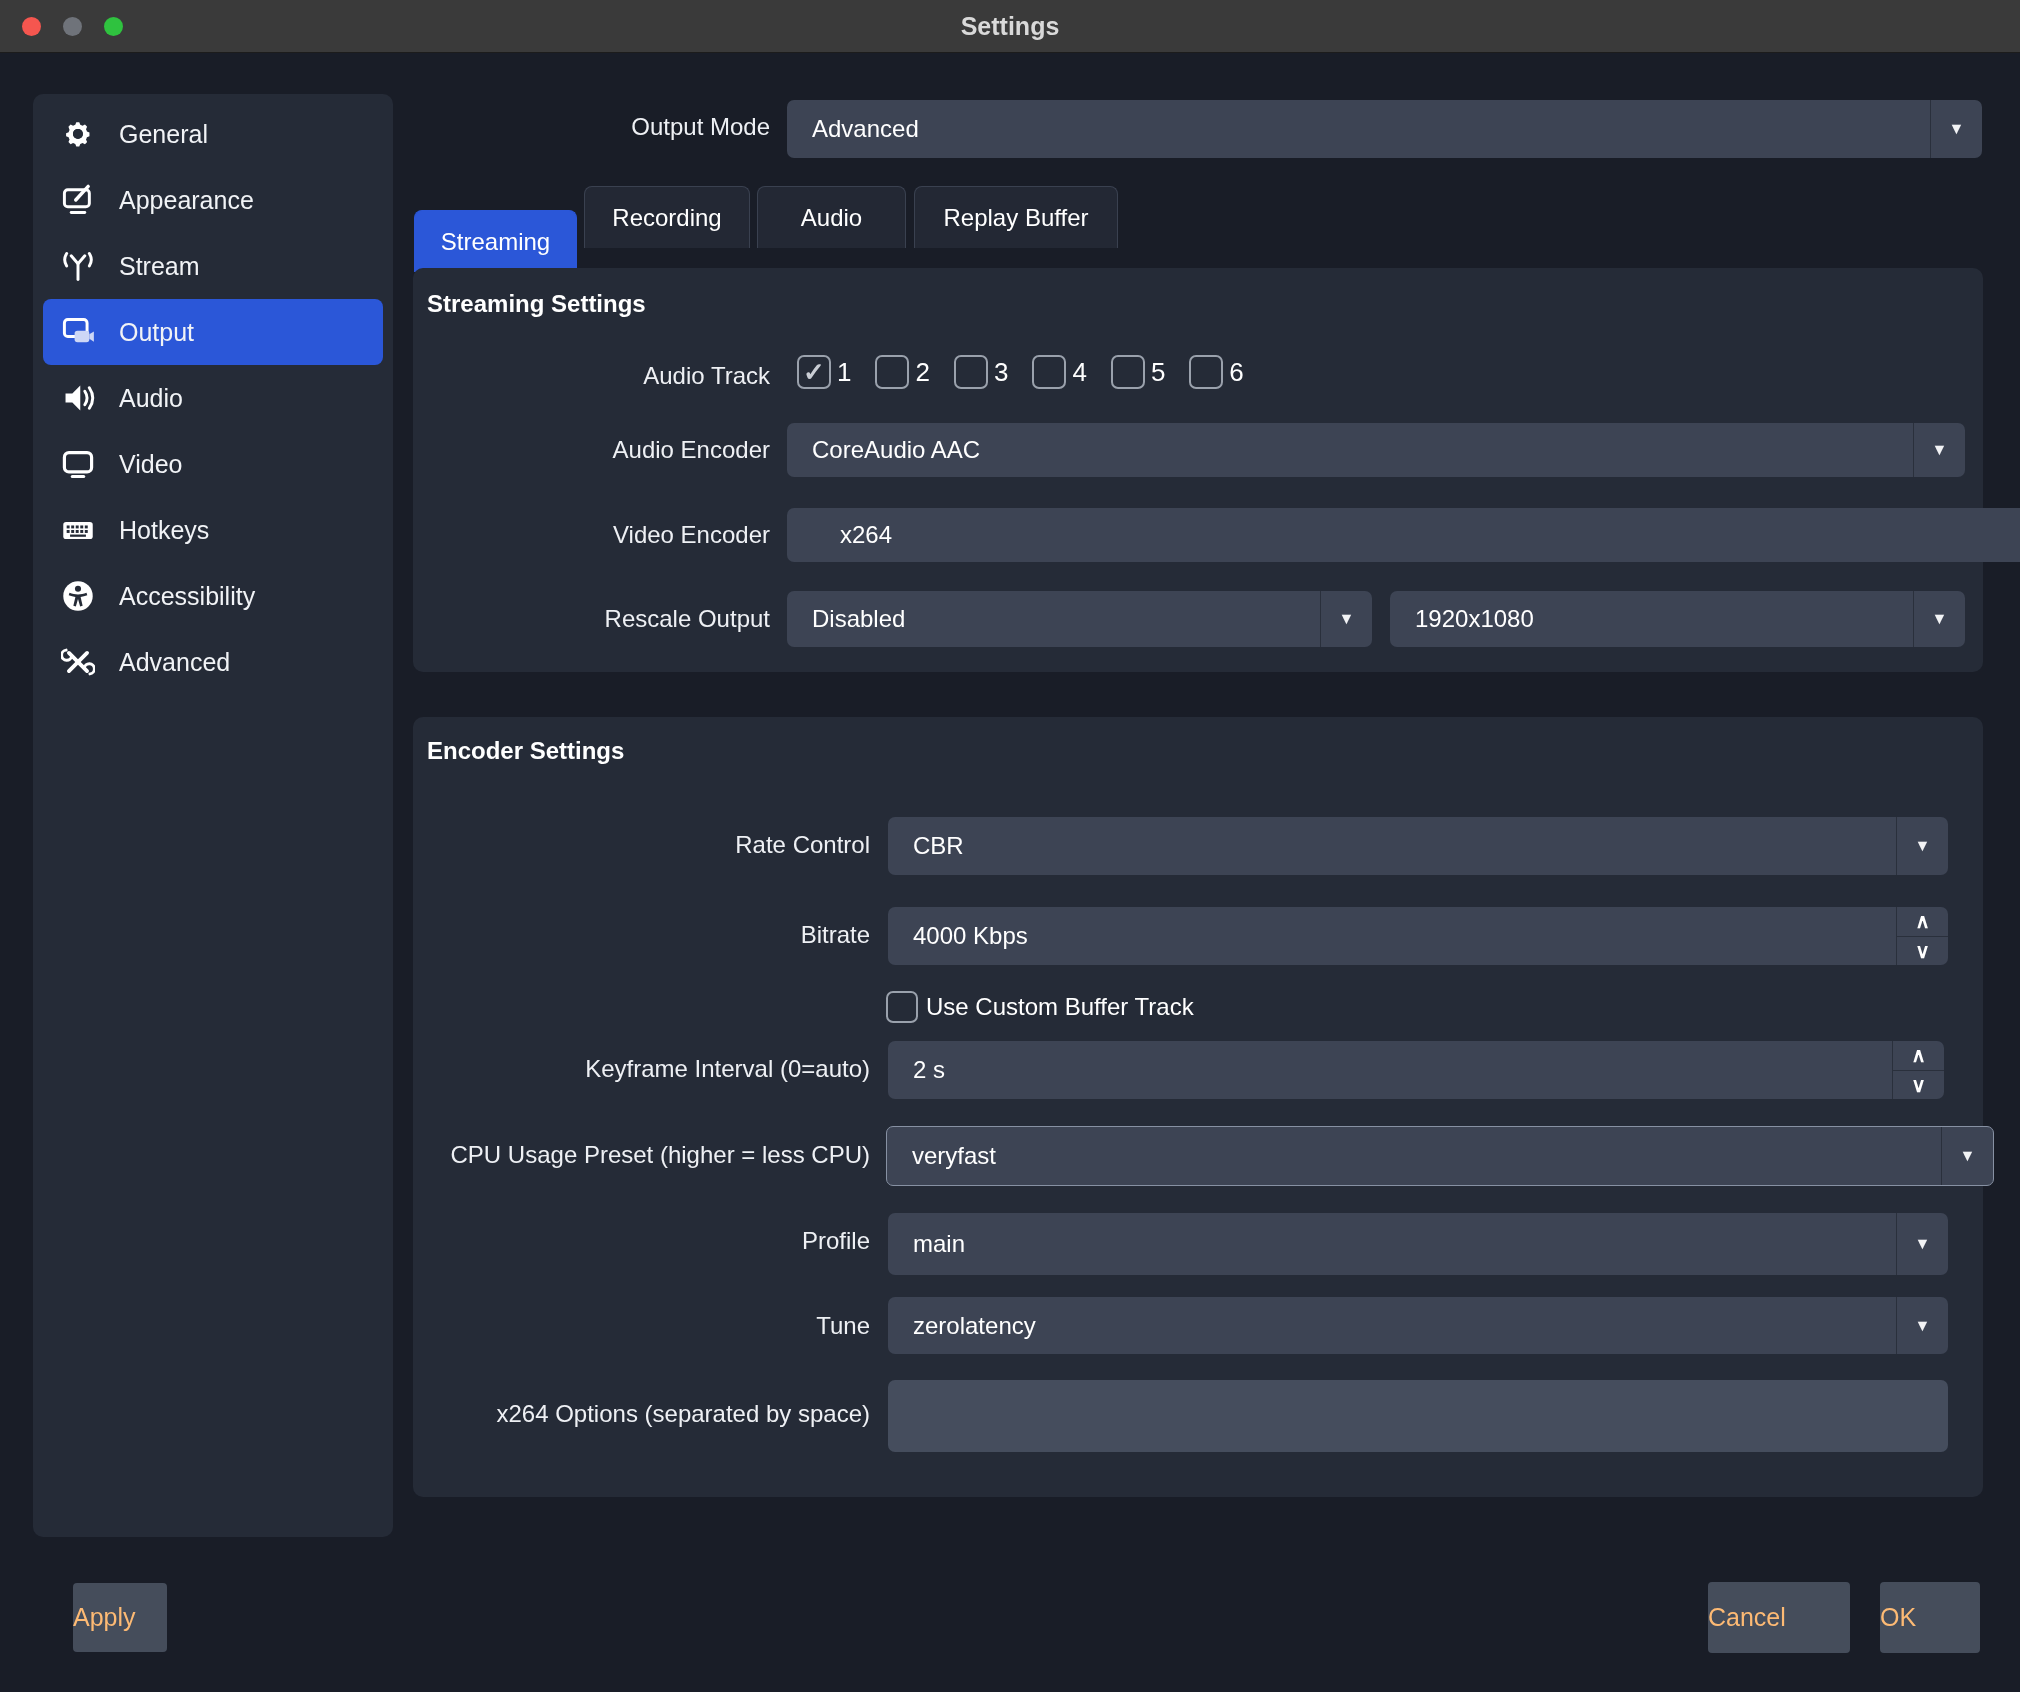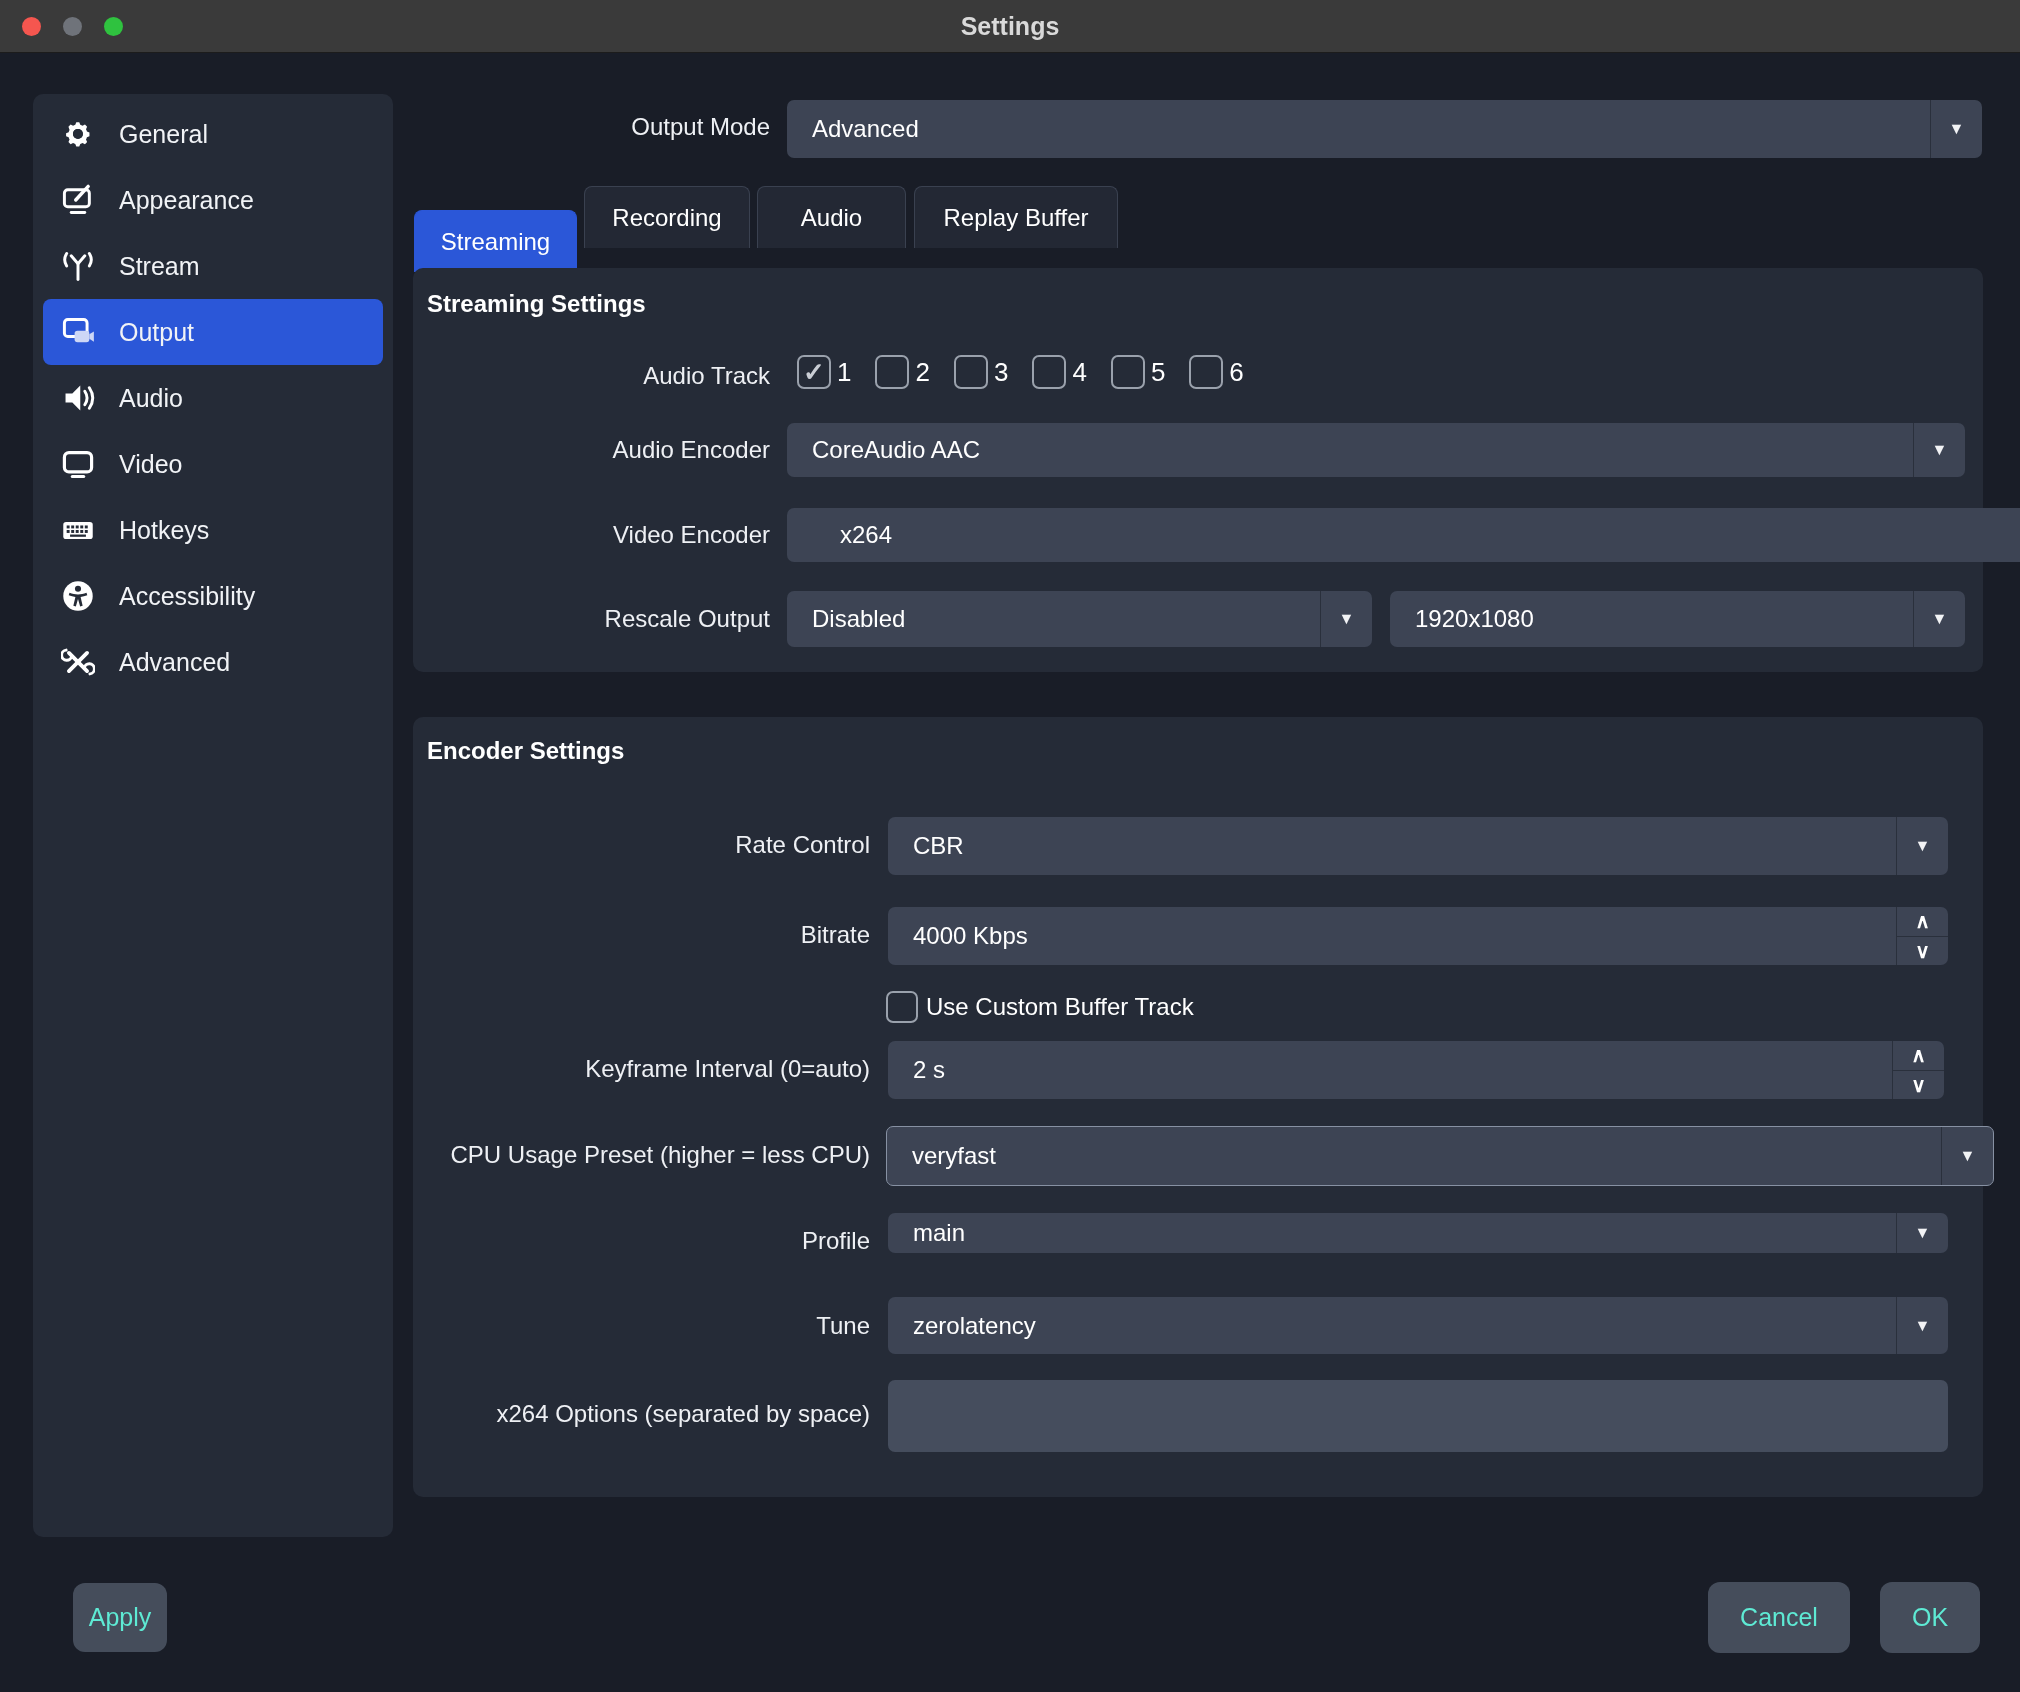--- a/index.html
+++ b/index.html
@@ -76,23 +76,23 @@
   
   .tab {
     position:absolute; top:186px; height:62px; border-radius:8px 8px 0 0;
     display:flex; align-items:center; justify-content:center;
     font-size:24px; color:#ffffff; background:#232834; border:1px solid #3a4150; border-bottom:none;
   }
   .tab.active { background:#2b57d8; border-color:#2b57d8;margin-top:24px; }
 
   
   .btn {
-    position:absolute; background:#454d5b; border-radius:12px;
-    display:flex; align-items:center; justify-content:center;
-    color:#5eead4; font-size:25px;
+    position:absolute; background:#454d5b; border-radius:4px;
+    display:flex; align-items:center; justify-content:flex-start;
+    color:#fdba74; font-size:25px;
   }
 </style>
 </head>
 <body>
 
 <div id="app">
 
   <div class="titlebar">
     <div class="traffic">
       <div class="light" style="background:#f5564f"></div>
@@ -324,21 +324,21 @@
       </span>
   </div>
 
   <div class="rowlabel" style="top:1141px; width:870px;">CPU Usage Preset (higher = less CPU)</div>
   <div class="field focused" style="left:886px; top:1126px; width:1108px; height:60px;">
     <span class="value">veryfast</span>
     <span class="dd-btn">▼</span>
   </div>
 
   <div class="rowlabel" style="top:1227px; width:870px;">Profile</div>
-  <div class="field" style="left:888px; top:1213px; width:1060px; height:40px;">
+  <div class="field" style="left:888px; top:1213px; width:1060px; height:62px;">
     <span class="value">main</span>
     <span class="dd-btn">▼</span>
   </div>
 
   <div class="rowlabel" style="top:1312px; width:870px;">Tune</div>
   <div class="field" style="left:888px; top:1297px; width:1060px; height:57px;">
     <span class="value">zerolatency</span>
     <span class="dd-btn">▼</span>
   </div>
 

